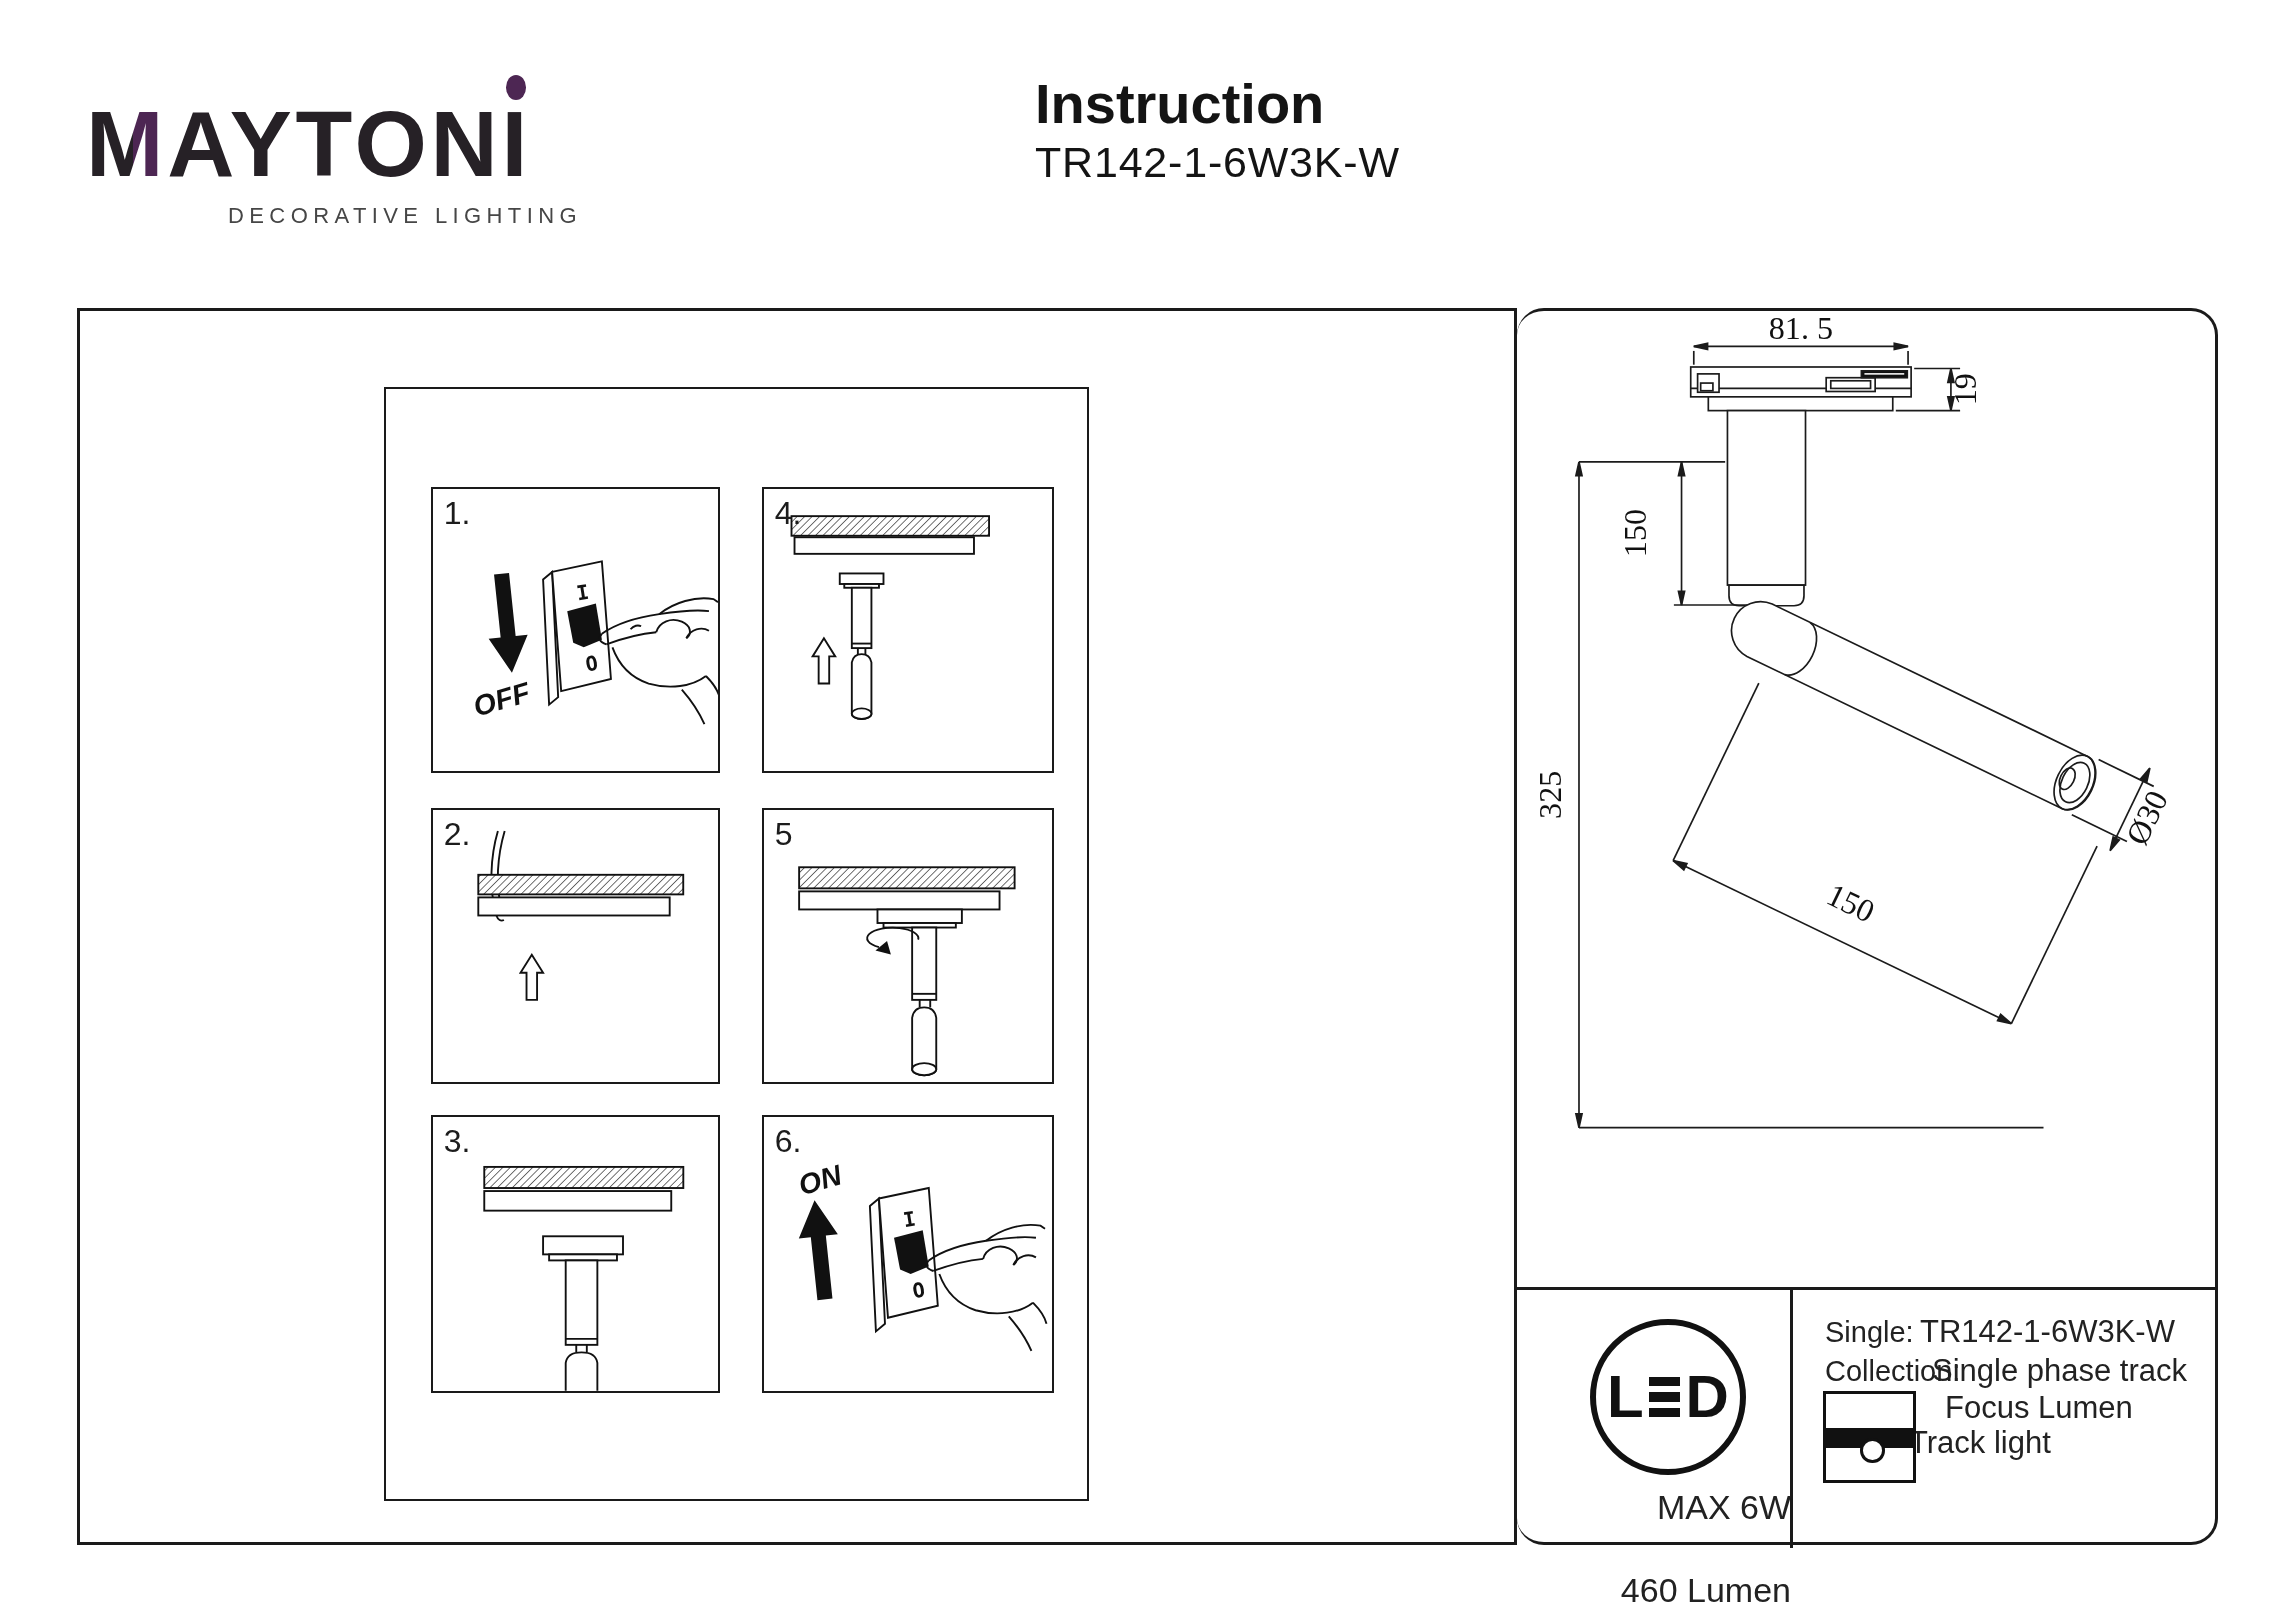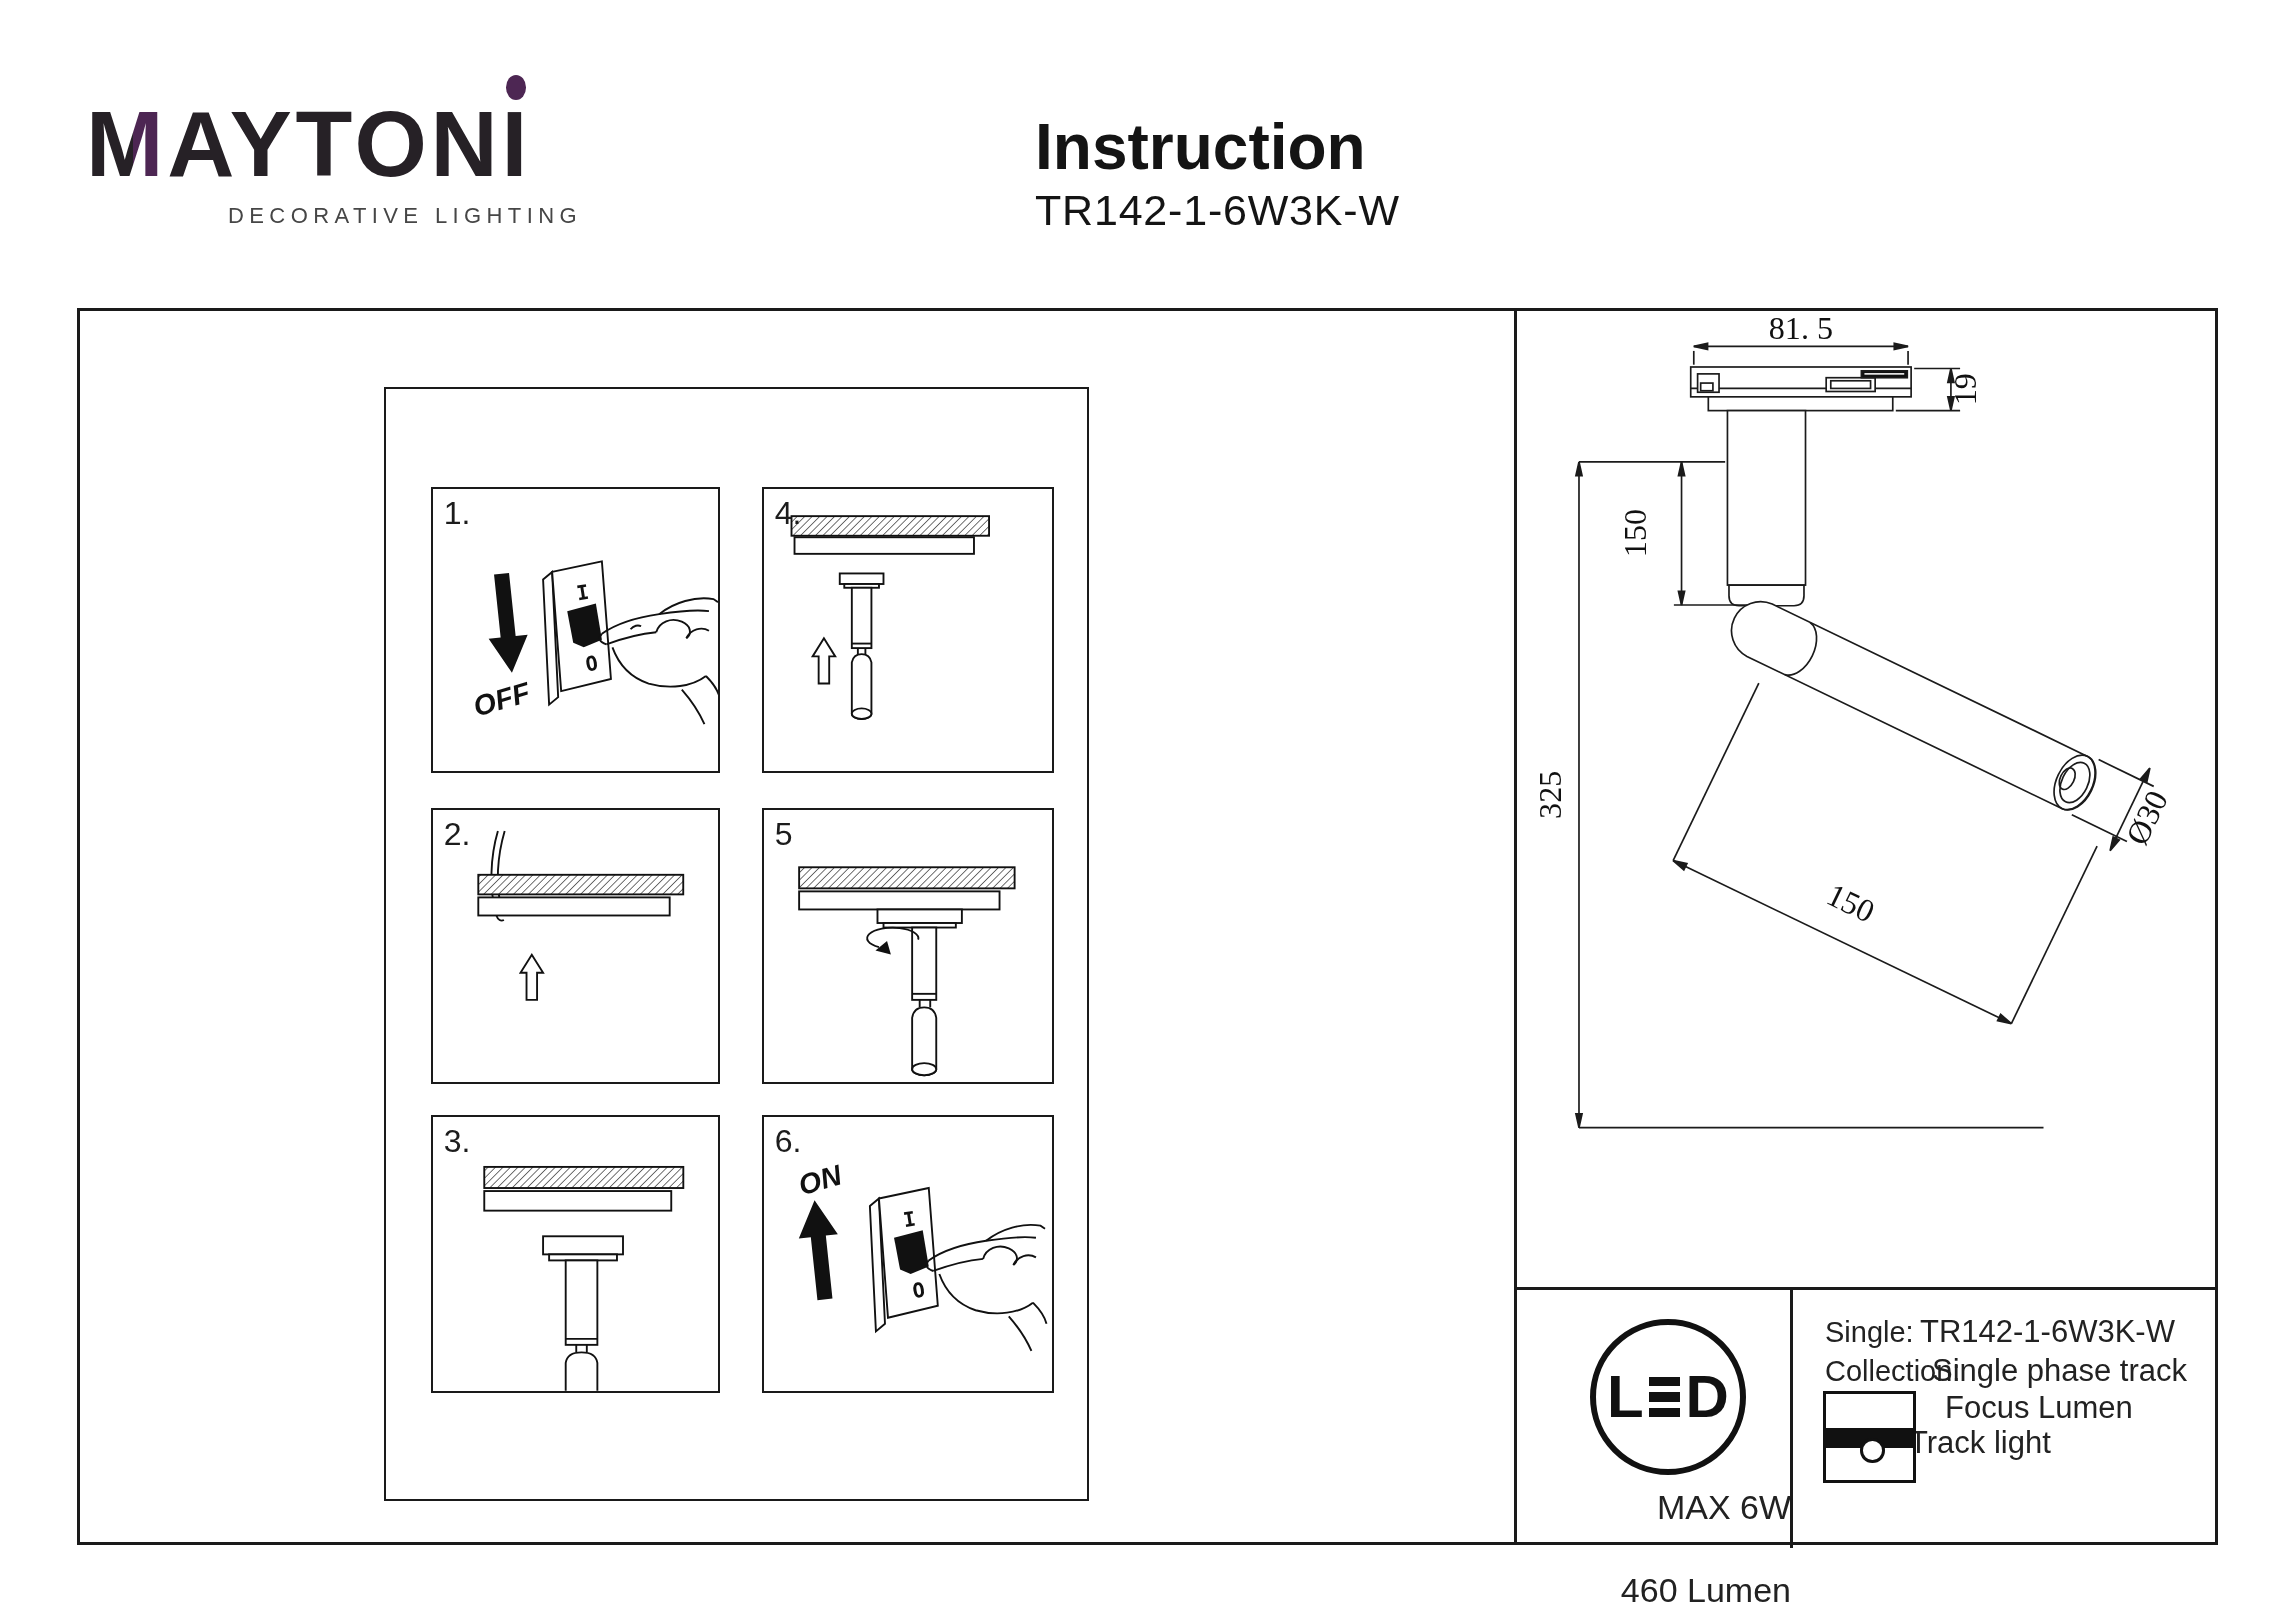--- a/index.html
+++ b/index.html
@@ -6,26 +6,26 @@
   body{width:2295px;height:1623px;position:relative;font-family:"Liberation Sans",sans-serif;color:#1c1c1c;}
   .abs{position:absolute;}
   
   .logo{left:86px;top:70px;width:497px;}
   .brand{font-size:93px;font-weight:700;letter-spacing:3.8px;color:#262126;line-height:1;white-space:nowrap;margin-top:28px;}
   .brand .m{background:linear-gradient(90deg,#262126 58%,#4d2653 58%);-webkit-background-clip:text;background-clip:text;color:transparent;}
   .logo-i{position:relative;display:inline-block;}
   .logo-i::before{content:'';position:absolute;left:4.6px;top:-23px;width:20px;height:24.5px;border-radius:50%;background:#4d2653;}
   .tagline{margin-top:12px;font-size:22px;letter-spacing:5.4px;color:#464646;text-align:right;width:496px;}
   .titleblock{left:1035px;top:75px;}
-  .title{font-size:64px;font-weight:700;color:#141414;line-height:1.05;margin-top:39px;}
+  .title{font-size:56px;font-weight:700;color:#141414;line-height:1.05;}
   .subtitle{font-size:43px;font-weight:400;color:#141414;margin-top:4.6px;letter-spacing:0.8px;}
   
   .panel{border:3.1px solid #1a1a1a;background:#fff;box-sizing:border-box;}
   #left-panel{left:77px;top:308px;width:1440px;height:1237px;}
-  #right-panel{left:1517px;top:308px;width:701px;height:1237px;border-left:none;}
+  #right-panel{left:1517px;top:308px;width:701px;height:1237px;border-left:none;border-radius:27px;}
   .inner-box{left:304px;top:76px;width:705px;height:1114px;border:2.3px solid #1a1a1a;box-sizing:border-box;}
   .cell{border:2.3px solid #1a1a1a;box-sizing:border-box;background:#fff;}
   .cell svg{position:absolute;left:0;top:0;width:100%;height:100%;}
   .stepnum{position:absolute;left:10.7px;top:6.1px;font-size:32px;color:#1c1c1c;z-index:2;}
   
   .dim{font-family:"Liberation Serif",serif;font-size:42px;fill:#111;}
   .io{font-family:"DejaVu Sans Mono",monospace;font-weight:700;font-size:27px;fill:#111;}
   .hand-label{font-family:"Liberation Sans",sans-serif;font-weight:700;font-style:italic;font-size:38px;fill:#111;}
   
   .info-rule{left:0;top:976px;width:701px;height:3.1px;background:#1a1a1a;}

